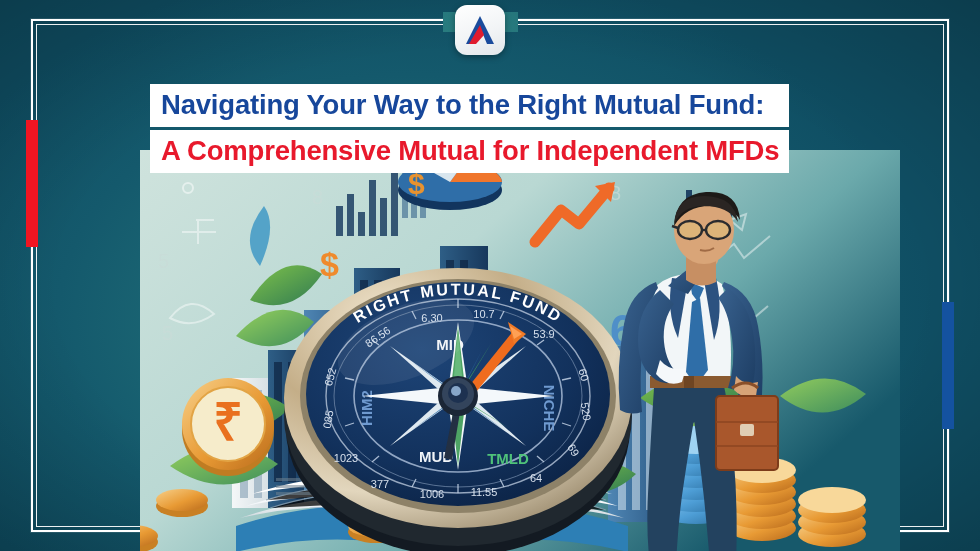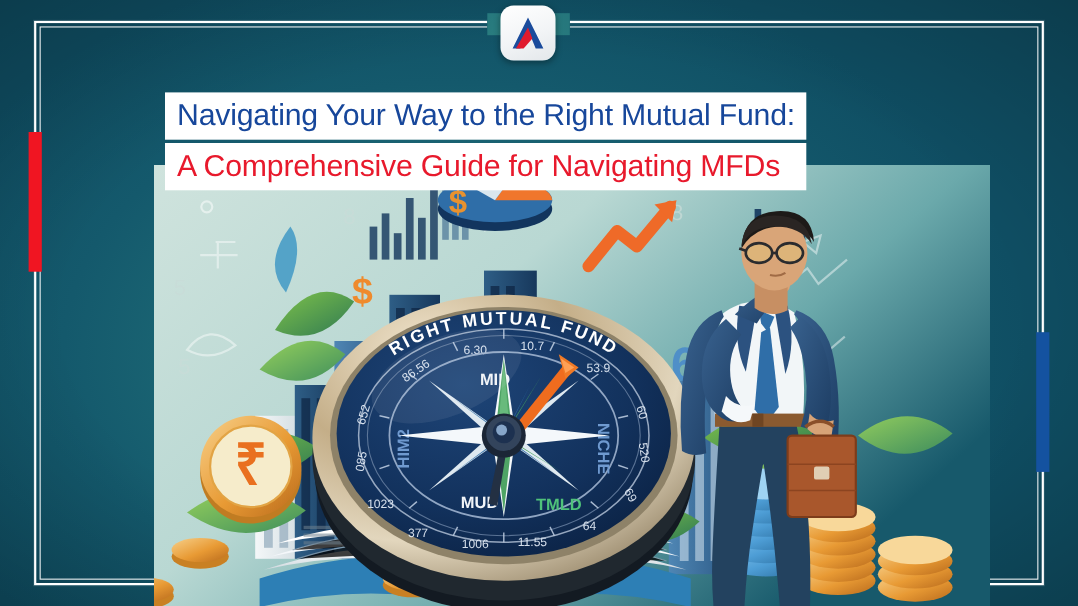--- a/index.html
+++ b/index.html
@@ -86,21 +86,21 @@
 
   
   .titles {
     position: absolute;
     left: 150px; top: 84px;
     z-index: 9;
   }
   .title-line {
     display: block;
     background: #ffffff;
-    font-weight: 400;
+    font-weight: 700;
     letter-spacing: -0.2px;
     white-space: nowrap;
   }
   .title-line.one {
     color: #17479b;
     font-size: 27.5px;
     line-height: 40px;
     padding: 1px 10px 2px 11px;
     margin-bottom: 3px;
   }
@@ -558,16 +558,16 @@
     <span>
       <svg width="34" height="32" viewBox="0 0 34 32" aria-hidden="true">
         <path d="M17 2 L31 30 L24 30 L17 13 L10 30 L3 30 Z" fill="#1a4b9c"></path>
         <path d="M17 11 L21 21 L13 30 L6 30 Z" fill="#e01b2e"></path>
       </svg>
     </span>
   </div>
 
   <div class="titles">
     <span class="title-line one">Navigating Your Way to the Right Mutual Fund:</span>
-    <span class="title-line two">A Comprehensive Guide for Navigating MFDs</span>
+    <span class="title-line two">A Comprehensive Mutual for Independent MFDs</span>
   </div>
 
 </div>
 
 </body></html>

